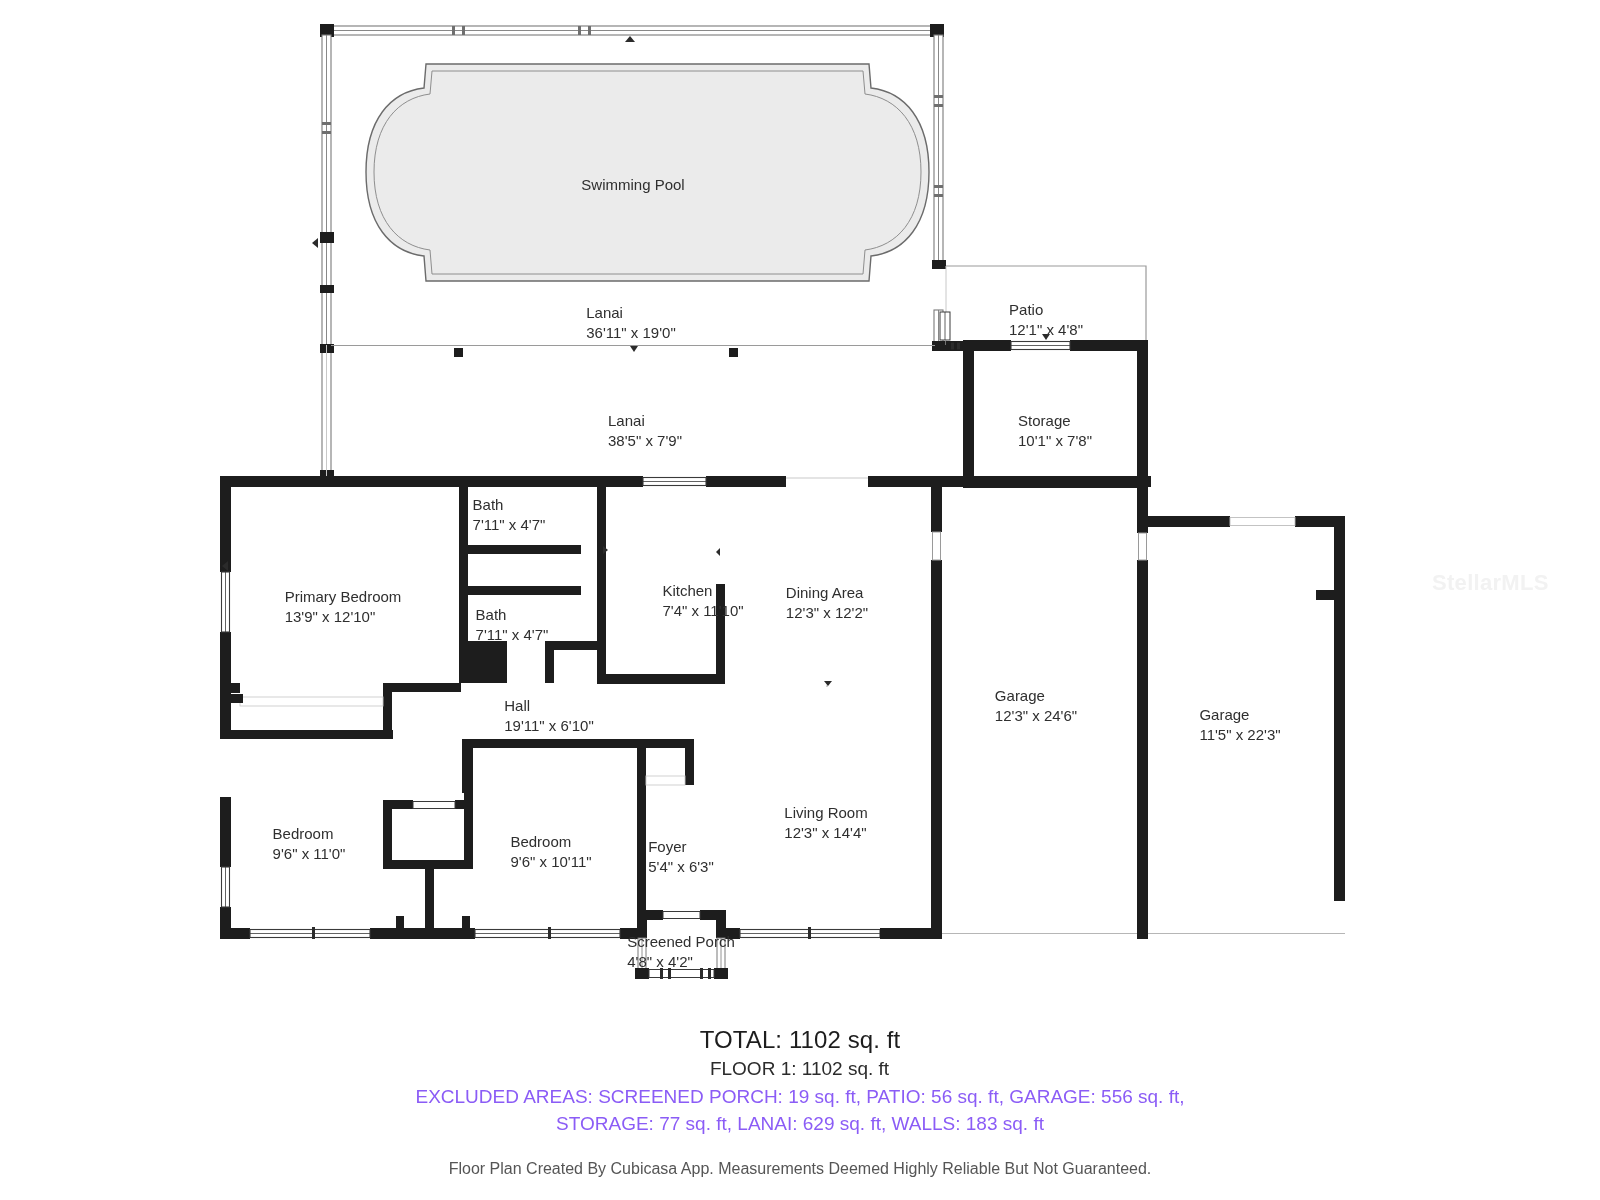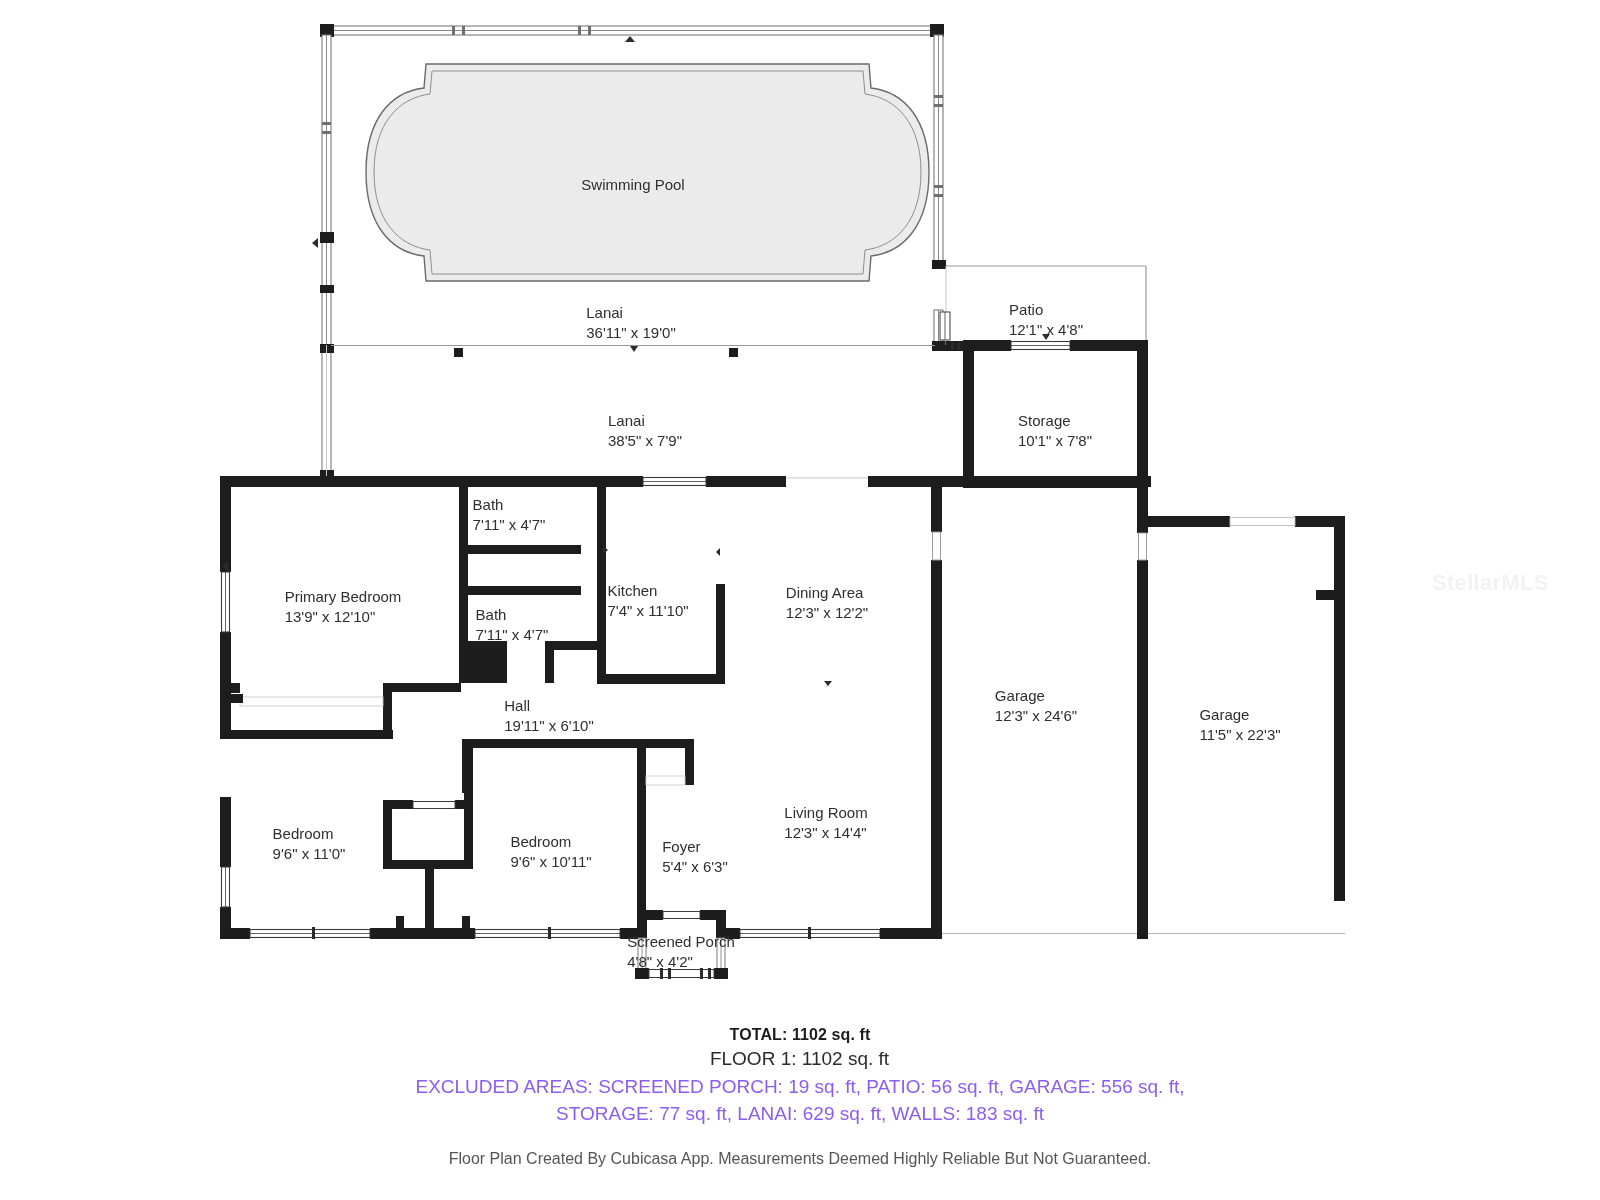--- a/index.html
+++ b/index.html
@@ -26,21 +26,21 @@
   }
   .rlabel .nm{display:block;font-size:15px;}
   .rlabel .dm{display:block;font-size:15px;}
   .rlabel.pool .nm{font-size:15px;}
 
   #summary{
     position:absolute;left:0;top:1026px;width:1600px;
     text-align:center;
   }
   #summary .total{
-    font-size:16px;font-weight:bold;color:#1d1d1d;letter-spacing:.1px;
+    font-size:24px;font-weight:normal;color:#1d1d1d;letter-spacing:.1px;
     margin:0 0 4px 0;
   }
   #summary .floor1{
     font-size:19px;color:#2b2b2b;margin:0 1px 4px 0;
   }
   #summary .excl{
     font-size:19px;color:#8b5cf6;line-height:1.42;margin:0;
   }
   #summary .credit{
     margin-top:22px;font-size:16px;color:#555;
@@ -298,21 +298,21 @@
     <span class="dm">10'1" x 7'8"</span>
   </div>
   <div class="rlabel" style="left:509px;top:495px;">
     <span class="nm">Bath</span>
     <span class="dm">7'11" x 4'7"</span>
   </div>
   <div class="rlabel" style="left:343px;top:587px;">
     <span class="nm">Primary Bedroom</span>
     <span class="dm">13'9" x 12'10"</span>
   </div>
-  <div class="rlabel" style="left:648px;top:581px;">
+  <div class="rlabel" style="left:703px;top:581px;">
     <span class="nm">Kitchen</span>
     <span class="dm">7'4" x 11'10"</span>
   </div>
   <div class="rlabel" style="left:827px;top:583px;">
     <span class="nm">Dining Area</span>
     <span class="dm">12'3" x 12'2"</span>
   </div>
   <div class="rlabel" style="left:512px;top:605px;">
     <span class="nm">Bath</span>
     <span class="dm">7'11" x 4'7"</span>
@@ -334,21 +334,21 @@
     <span class="dm">12'3" x 14'4"</span>
   </div>
   <div class="rlabel" style="left:309px;top:824px;">
     <span class="nm">Bedroom</span>
     <span class="dm">9'6" x 11'0"</span>
   </div>
   <div class="rlabel" style="left:551px;top:832px;">
     <span class="nm">Bedroom</span>
     <span class="dm">9'6" x 10'11"</span>
   </div>
-  <div class="rlabel" style="left:695px;top:837px;">
+  <div class="rlabel" style="left:681px;top:837px;">
     <span class="nm">Foyer</span>
     <span class="dm">5'4" x 6'3"</span>
   </div>
   <div class="rlabel" style="left:681px;top:932px;">
     <span class="nm">Screened Porch</span>
     <span class="dm">4'8" x 4'2"</span>
   </div>
 
   <div id="watermark">StellarMLS</div>
 </div>

